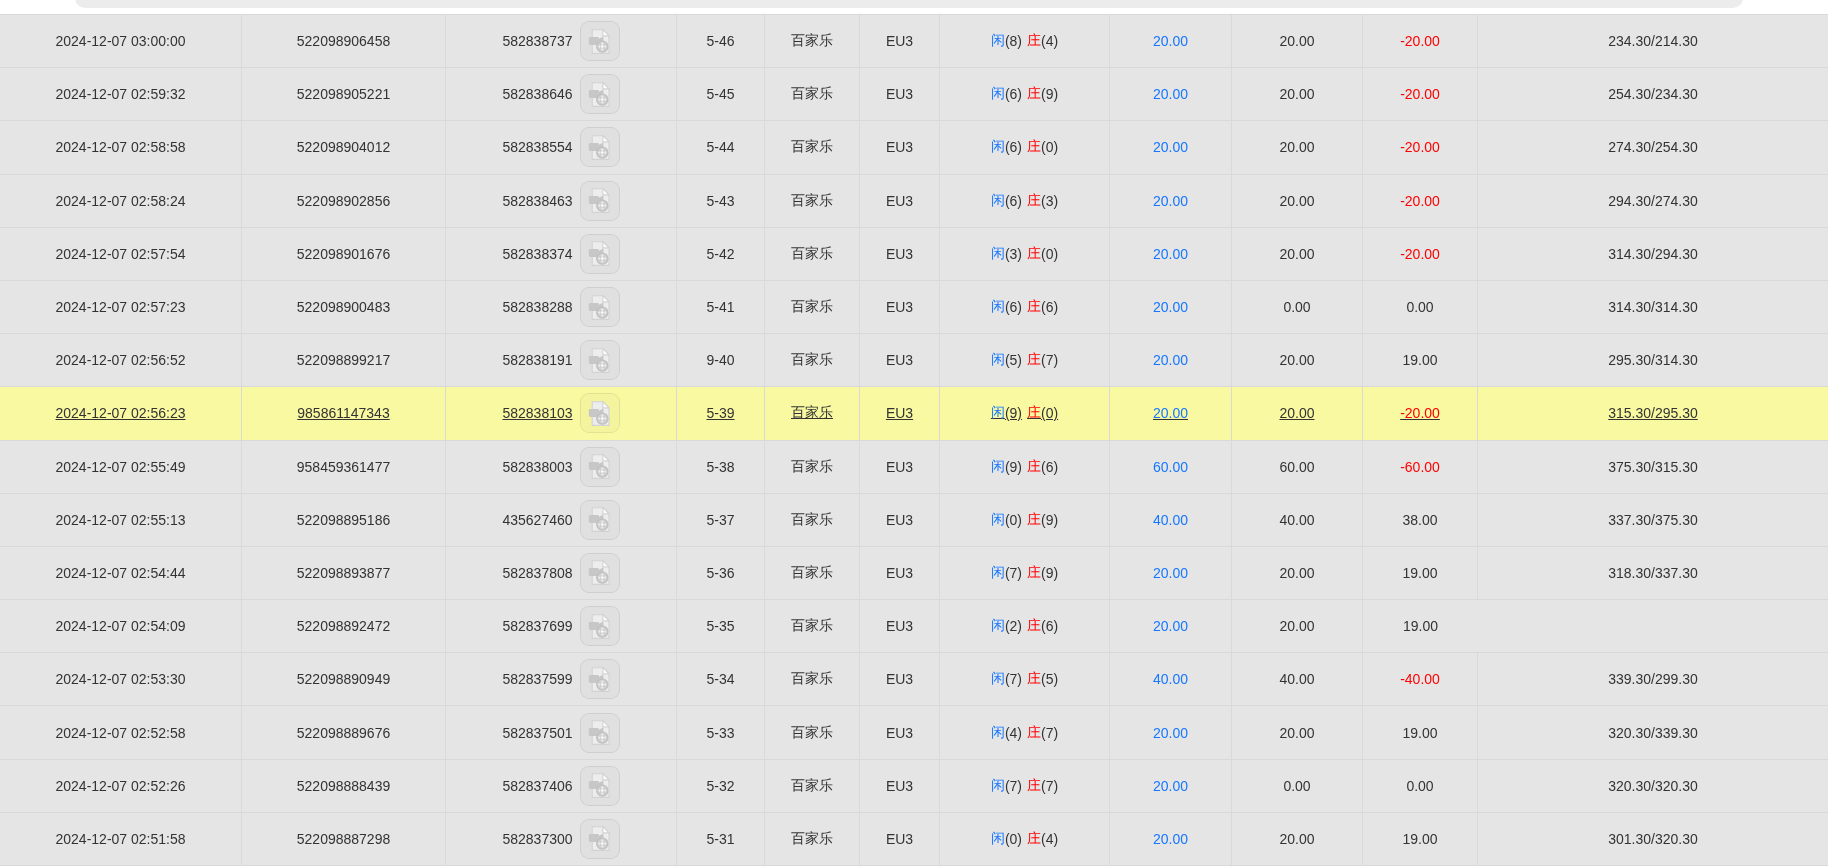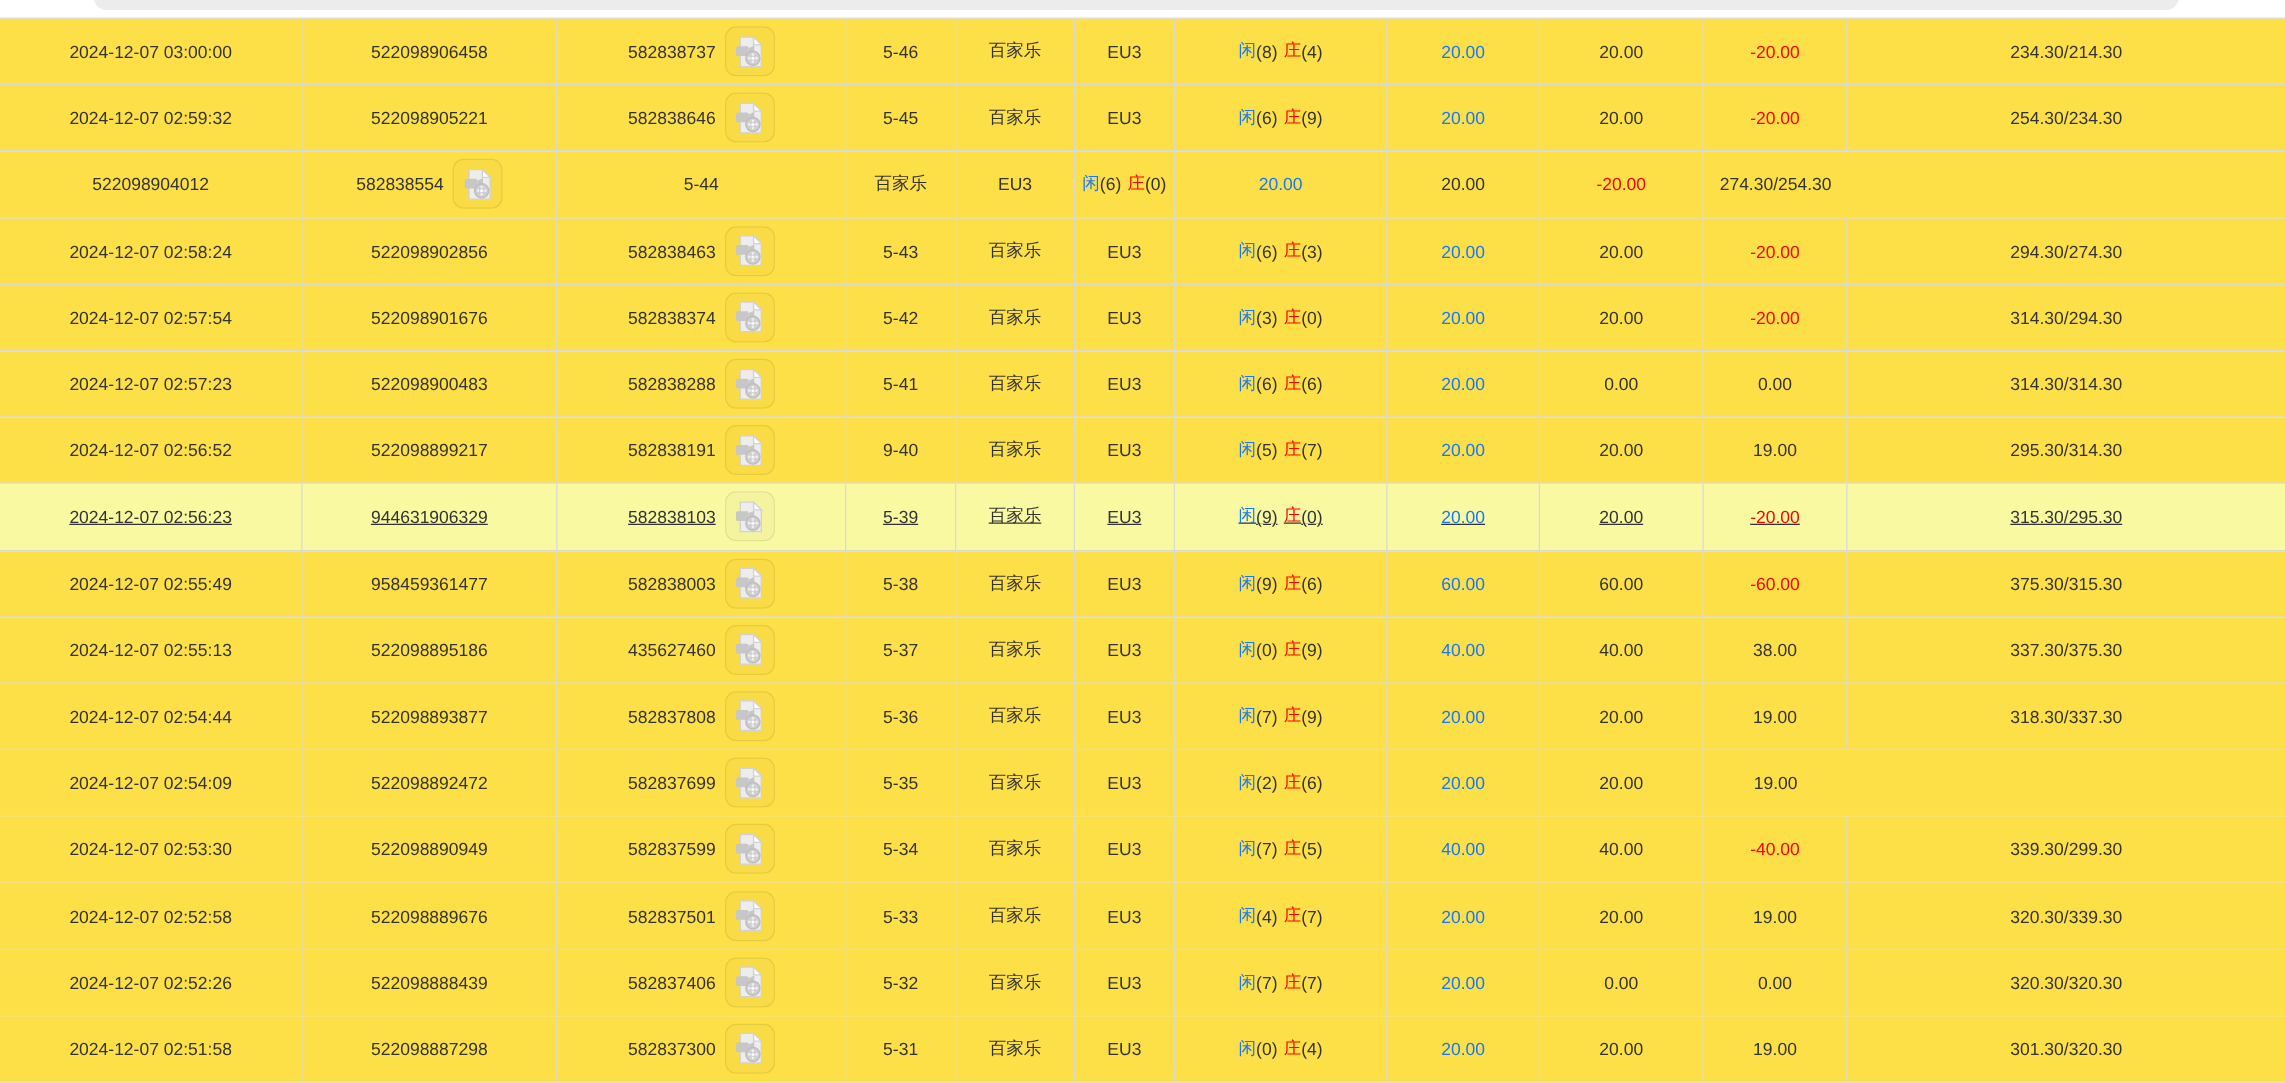--- a/index.html
+++ b/index.html
@@ -21,21 +21,21 @@
   }
   .records-table{
     position:absolute;top:14px;left:0;width:1828px;
     border-top:1px solid var(--border);
   }
   .tr{
     display:grid;
     grid-template-columns:242px 204px 231px 88px 95px 80px 170px 122px 131px 115px 1fr;
     height:53.2px;box-sizing:border-box;
     border-bottom:1px solid var(--border);
-    background:#fde047;
+    background:#e5e5e5;
   }
   .tr.highlight{background:var(--highlight);text-decoration:underline;}
   .td{
     display:flex;align-items:center;justify-content:center;
     border-right:1px solid var(--border);
     box-sizing:border-box;white-space:nowrap;overflow:hidden;
   }
   .td:last-child{border-right:none;text-align:center;}
   .c-gameid{gap:7px;text-align:center;}
   .blue{color:var(--blue);}
@@ -126,20 +126,21 @@
           <span class="red">庄</span>
           <span>(9)</span>
     </div>
     <div class="td blue">20.00</div>
     <div class="td">20.00</div>
     <div class="td neg">-20.00</div>
     <div class="td">254.30/234.30</div>
   </div>
 
   <div class="tr">
+    <div class="td">2024-12-07 02:58:58</div>
     <div class="td">522098904012</div>
     <div class="td c-gameid">
       <span>582838554</span>
       <button class="video-btn">
         <svg width="27" height="27" viewBox="0 0 24 24" fill="none" xmlns="http://www.w3.org/2000/svg">
           <path d="M5.5 1.5 H15 L20.5 7 V22.5 H5.5 Z" fill="#ededed" stroke="#d2d2d2"></path>
           <path d="M15 1.5 V7 H20.5 Z" fill="#ffffff" stroke="#d2d2d2"></path>
           <rect x="2.5" y="8" width="9" height="7" rx="1.2" fill="#c7c7c7"></rect>
           <path d="M11.5 9.5 L15.5 7.5 V15.5 L11.5 13.5 Z" fill="#c7c7c7"></path>
           <circle cx="14.5" cy="16.5" r="5" fill="#cfcfcf" stroke="#bdbdbd"></circle>
@@ -306,21 +307,21 @@
           <span>(7)</span>
     </div>
     <div class="td blue">20.00</div>
     <div class="td">20.00</div>
     <div class="td">19.00</div>
     <div class="td">295.30/314.30</div>
   </div>
 
   <div class="tr highlight">
     <div class="td">2024-12-07 02:56:23</div>
-    <div class="td">944631906329</div>
+    <div class="td">985861147343</div>
     <div class="td c-gameid">
       <span>582838103</span>
       <button class="video-btn">
         <svg width="27" height="27" viewBox="0 0 24 24" fill="none" xmlns="http://www.w3.org/2000/svg">
           <path d="M5.5 1.5 H15 L20.5 7 V22.5 H5.5 Z" fill="#ededed" stroke="#d2d2d2"></path>
           <path d="M15 1.5 V7 H20.5 Z" fill="#ffffff" stroke="#d2d2d2"></path>
           <rect x="2.5" y="8" width="9" height="7" rx="1.2" fill="#c7c7c7"></rect>
           <path d="M11.5 9.5 L15.5 7.5 V15.5 L11.5 13.5 Z" fill="#c7c7c7"></path>
           <circle cx="14.5" cy="16.5" r="5" fill="#cfcfcf" stroke="#bdbdbd"></circle>
           <circle cx="14.5" cy="16.5" r="1.1" fill="#ffffff"></circle>

